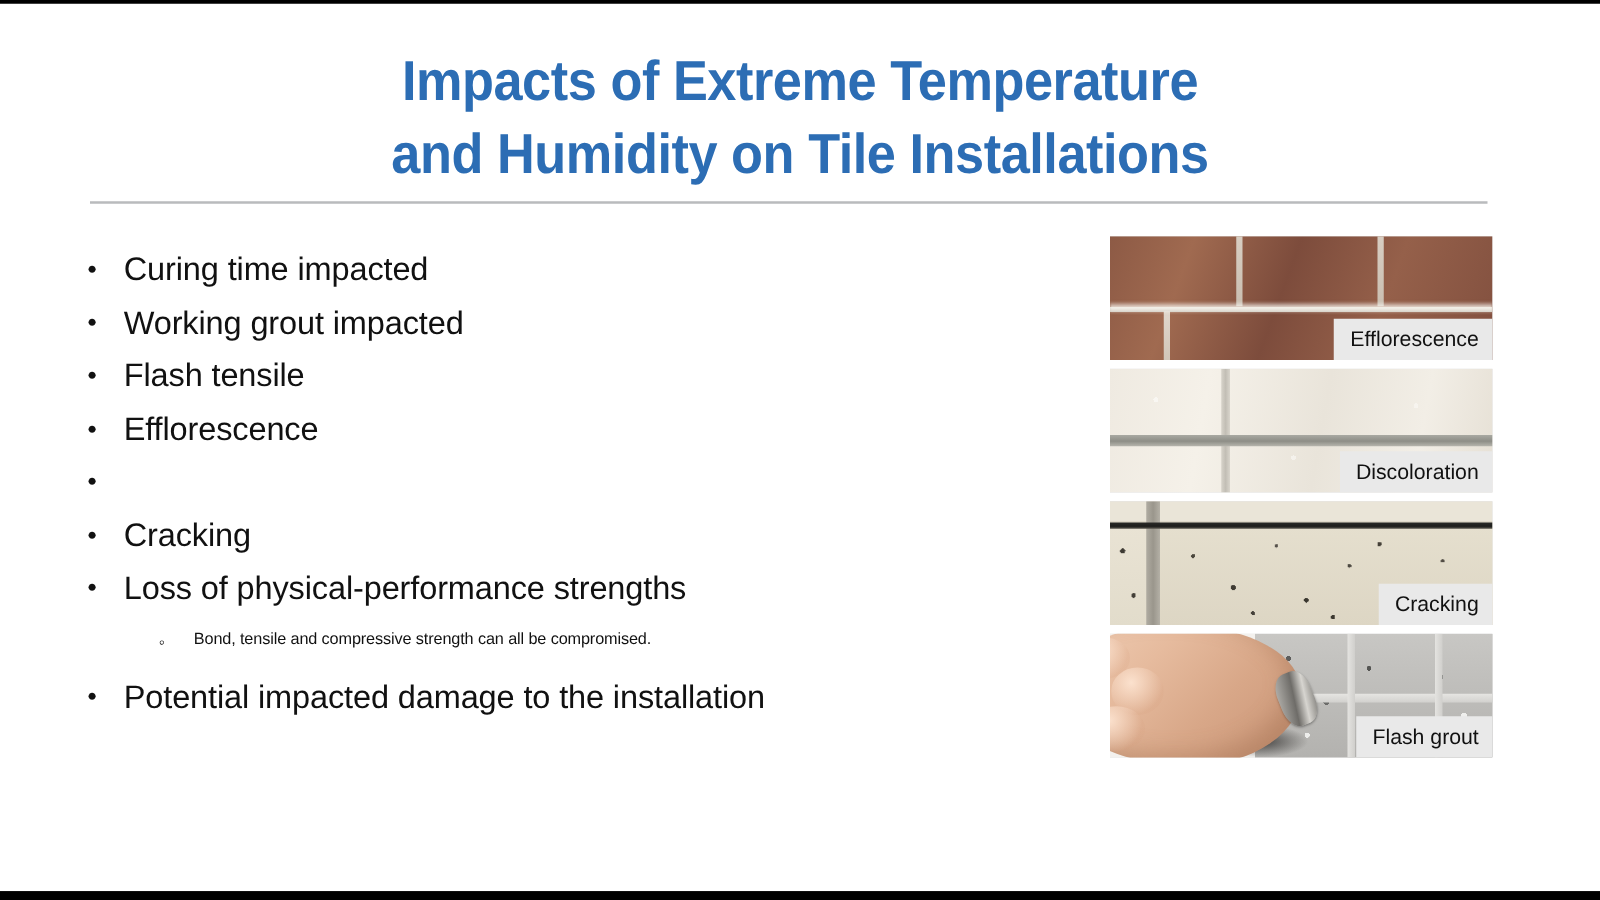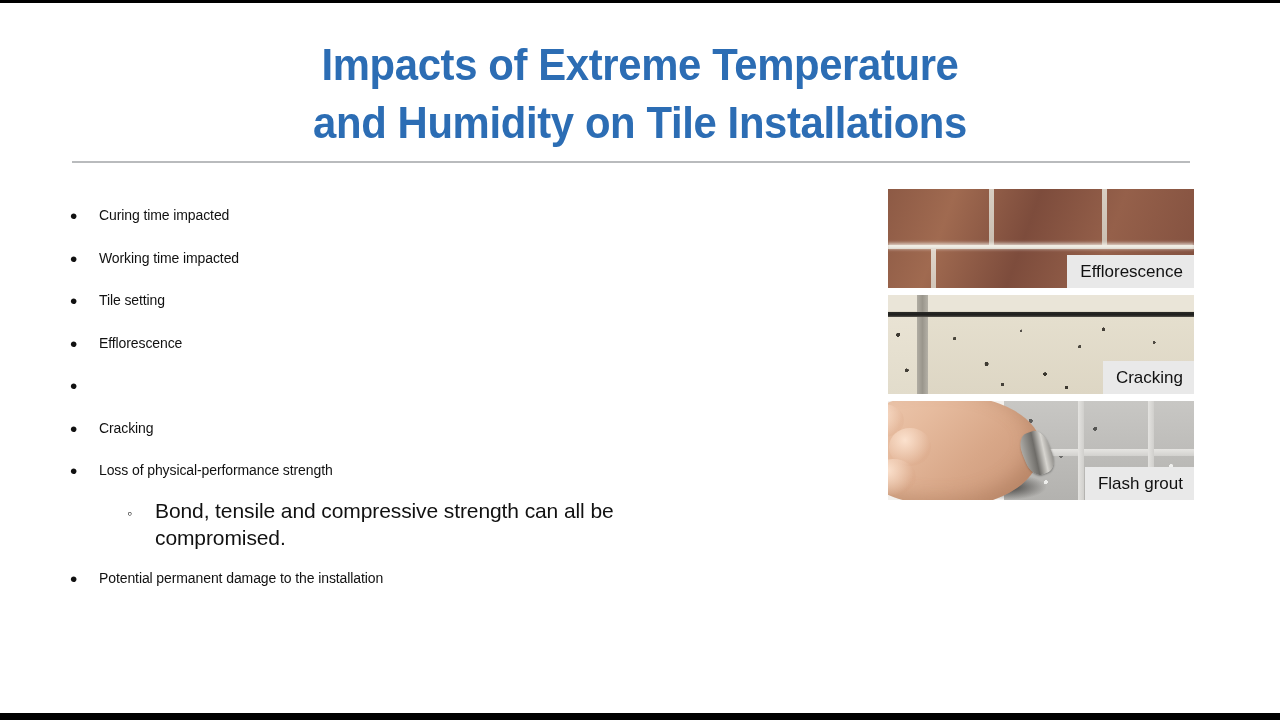--- a/index.html
+++ b/index.html
@@ -100,27 +100,27 @@
     text-align: left;
   }
   .bullet-row.l2 .bullet-marker {
     font-size: 14px;
     line-height: 33px;
     width: 28px;
   }
   .bullet-text {
     color: #111111;
     font-family: "Liberation Sans", sans-serif;
-    font-size: 14px;
+    font-size: 26px;
     line-height: 32px;
     font-weight: normal;
     letter-spacing: -0.1px;
   }
   .bullet-row.l2 .bullet-text {
-    font-size: 21px;
+    font-size: 13px;
     line-height: 27px;
     max-width: 500px;
   }
 
   
   .photo-stack {
     position: absolute;
     left: 888px;
     top: 186px;
     width: 306px;
@@ -366,71 +366,79 @@
 
     <div class="bullet-list">
 
       <div class="bullet-row l1">
         <span class="bullet-marker">•</span>
         <span class="bullet-text">Curing time impacted</span>
       </div>
 
       <div class="bullet-row l1">
         <span class="bullet-marker">•</span>
-        <span class="bullet-text">Working time impacted</span>
-      </div>
-
-      <div class="bullet-row l1">
-        <span class="bullet-marker">•</span>
-        <span class="bullet-text">Tile setting</span>
+        <span class="bullet-text">Working grout impacted</span>
+      </div>
+
+      <div class="bullet-row l1">
+        <span class="bullet-marker">•</span>
+        <span class="bullet-text">Flash tensile</span>
       </div>
 
       <div class="bullet-row l1">
         <span class="bullet-marker">•</span>
         <span class="bullet-text">Efflorescence</span>
       </div>
 
       <div class="bullet-row l1">
         <span class="bullet-marker">•</span>
       </div>
 
       <div class="bullet-row l1">
         <span class="bullet-marker">•</span>
         <span class="bullet-text">Cracking</span>
       </div>
 
       <div class="bullet-row l1">
         <span class="bullet-marker">•</span>
-        <span class="bullet-text">Loss of physical-performance strength</span>
+        <span class="bullet-text">Loss of physical-performance strengths</span>
       </div>
 
       <div class="bullet-row l2">
         <span class="bullet-marker">◦</span>
         <span class="bullet-text">Bond, tensile and compressive strength can all be compromised.</span>
       </div>
 
       <div class="bullet-row l1">
         <span class="bullet-marker">•</span>
-        <span class="bullet-text">Potential permanent damage to the installation</span>
+        <span class="bullet-text">Potential impacted damage to the installation</span>
       </div>
 
     </div>
 
     <div class="photo-stack">
 
       <div class="photo-card">
         <div class="photo-art art-efflorescence">
           <div class="v-grout g1"></div>
           <div class="v-grout g2"></div>
           <div class="v-grout g3"></div>
           <div class="bloom"></div>
         </div>
         <div class="photo-caption">Efflorescence</div>
       </div>
 
+      <div class="photo-card">
+        <div class="photo-art art-discoloration">
+          <div class="speck"></div>
+          <div class="v-grout g1"></div>
+          <div class="h-grout"></div>
+        </div>
+        <div class="photo-caption">Discoloration</div>
+      </div>
 
       <div class="photo-card">
         <div class="photo-art art-cracking">
           <div class="field"></div>
           <div class="left-tile"></div>
           <div class="v-grout"></div>
           <div class="crack"></div>
         </div>
         <div class="photo-caption">Cracking</div>
       </div>

